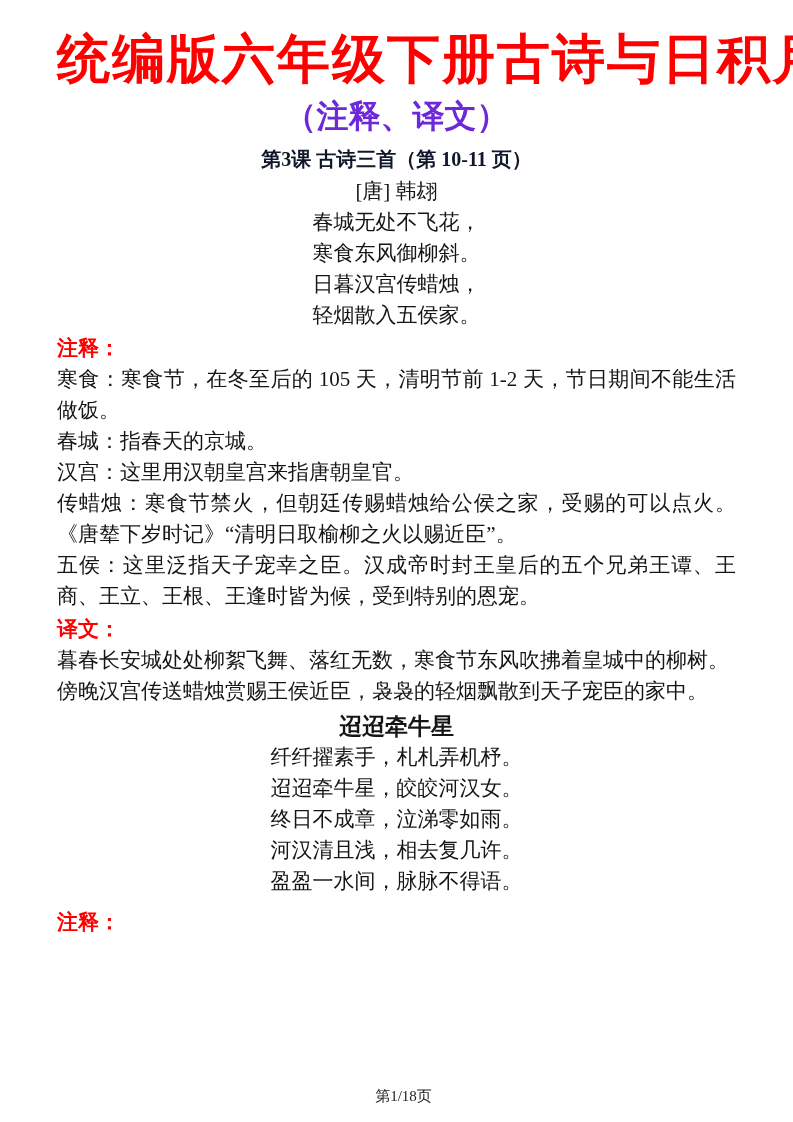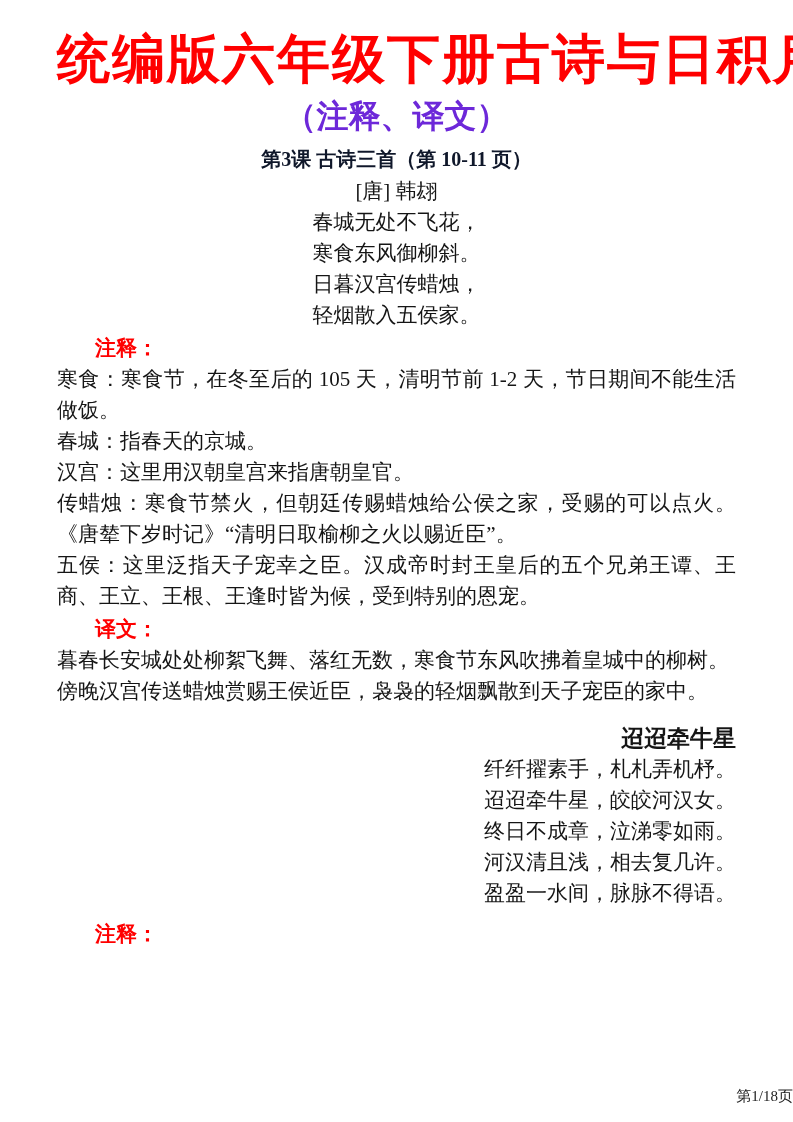--- a/index.html
+++ b/index.html
@@ -49,36 +49,35 @@
   .poem-author, .poem-line {
     font-size: 21px;
     line-height: 31px;
   }
   .section-label {
     color: #ff0000;
     font-size: 21px;
     font-weight: bold;
     line-height: 31px;
     margin-top: 2px;
-    margin-left: 38px;
   }
   .body-p {
     font-size: 21px;
     line-height: 31px;
     text-align: justify;
     text-justify: inter-ideograph;
   }
-  .poem-block-2 { margin-top: 16px; text-align: right; }
+  .poem-block-2 { margin-top: 4px; }
   .notes2-label { margin-top: 10px; }
   .page-footer {
     position: absolute;
     left: 14px;
     right: 0;
     bottom: 16px;
-    text-align: right;
+    text-align: center;
     font-size: 15px;
     color: #222222;
   }
 </style>
 </head>
 <body>
 
 <div class="page">
 
   <h1 class="doc-title">统编版六年级下册古诗与日积月累</h1>

